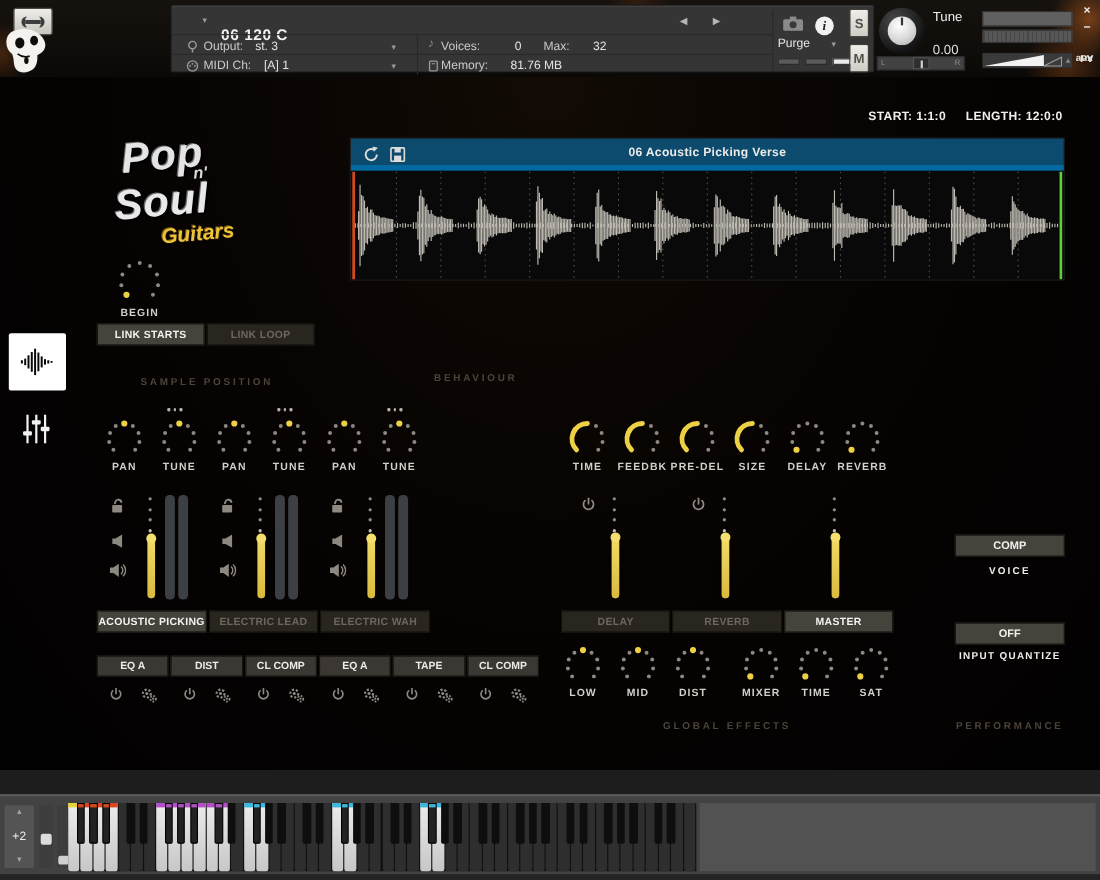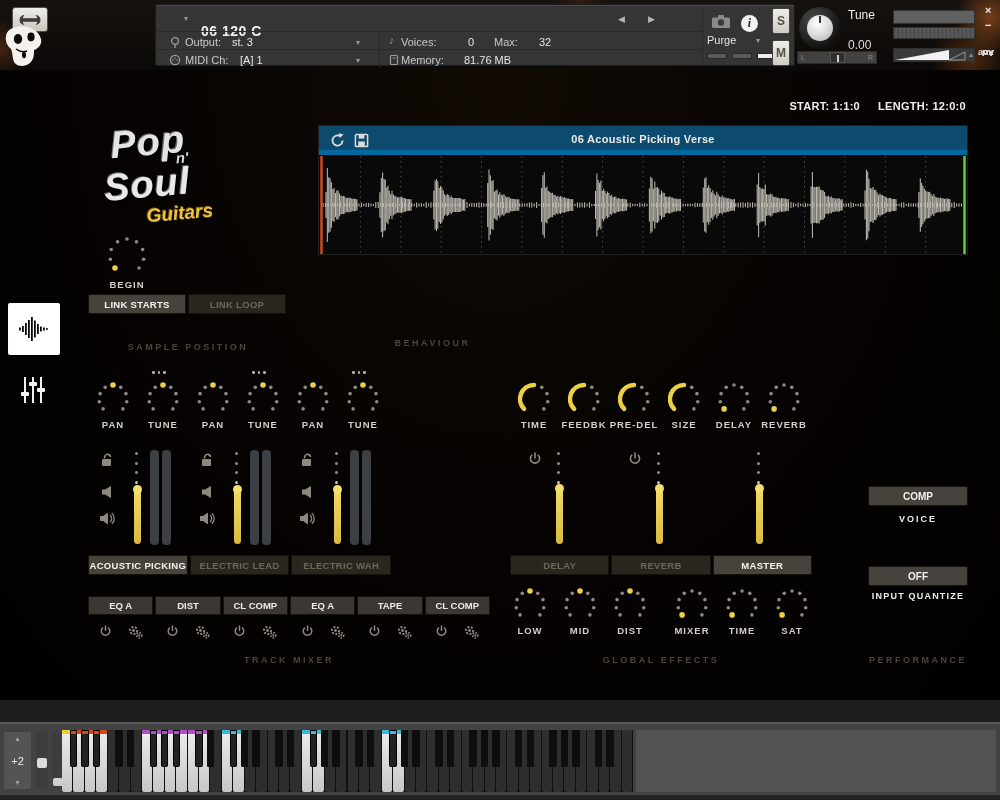--- a/index.html
+++ b/index.html
@@ -613,21 +613,20 @@
             </svg>
             <svg width="15" height="14" viewBox="0 0 15 14">
               <circle cx="5.5" cy="5.5" r="3.6" fill="none" stroke="#8d8880" stroke-width="2" stroke-dasharray="2,1.6"></circle>
               <circle cx="5.5" cy="5.5" r="1.4" fill="#8d8880"></circle>
               <circle cx="11.2" cy="10.2" r="2.5" fill="none" stroke="#8d8880" stroke-width="1.7" stroke-dasharray="1.6,1.3"></circle>
               <circle cx="11.2" cy="10.2" r="1" fill="#8d8880"></circle>
             </svg>
           </div>
         </div>
       </div>
-    <div class="section-label" style="left:88px;top:585px;width:402px">TRACK MIXER</div>
 
     <div class="krow" style="left:509px;top:310px">
         <div class="knob" style="width:50px">
           <svg width="38" height="38" viewBox="0 0 38 38">
             <path d="M 9.10 28.90 A 14 14 0 0 1 19.00 5.00" stroke="#ecd045" stroke-width="4.5" fill="none" stroke-linecap="round"></path>
             <circle cx="26.78" cy="7.36" r="1.8" fill="#8d8880"></circle>
             <circle cx="31.93" cy="13.64" r="1.8" fill="#8d8880"></circle>
             <circle cx="32.73" cy="21.73" r="1.8" fill="#8d8880"></circle>
             <circle cx="28.90" cy="28.90" r="1.8" fill="#8d8880"></circle>
           </svg>

